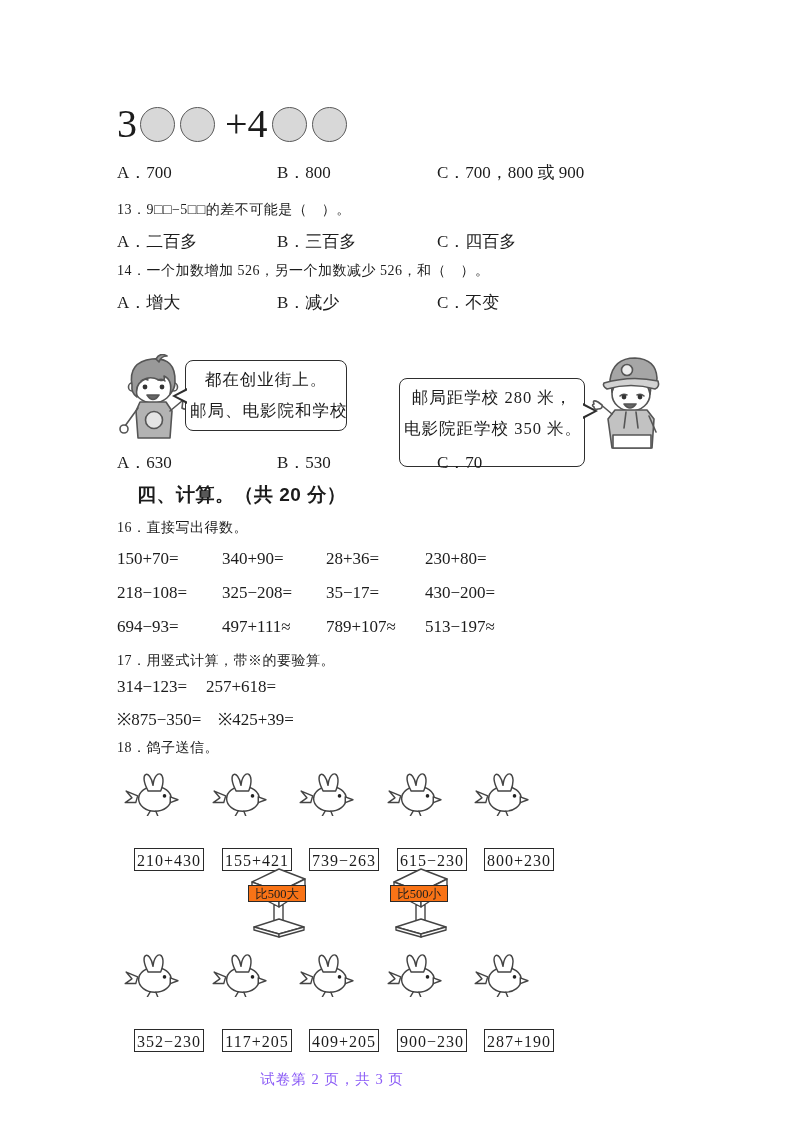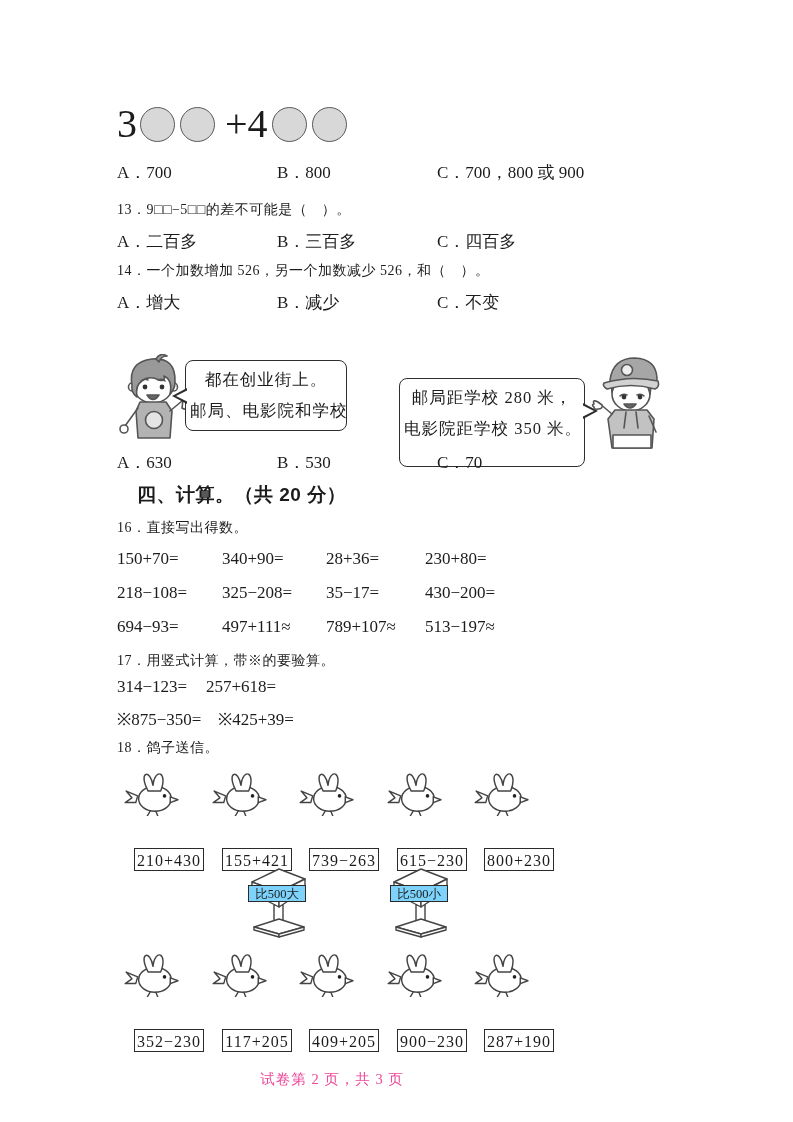--- a/index.html
+++ b/index.html
@@ -44,24 +44,24 @@
   .bgroup svg.bird{display:block;width:62px;height:46px;margin-left:-12px;}
   .card{
     border:1.5px solid #2a2a2a;background:#fff;height:23px;line-height:23px;
     text-align:center;font-size:16px;letter-spacing:1px;box-sizing:border-box;white-space:nowrap;margin-top:32px;
   }
   
   .stand{position:absolute;width:64px;height:76px;}
   .stand svg{display:block;width:64px;height:76px;}
   .plaque{
     position:absolute;left:2px;top:22px;width:58px;height:17px;
-    border:1.4px solid #2a2a2a;background:#7dd3fc;font-size:12.5px;line-height:16px;
+    border:1.4px solid #2a2a2a;background:#f97316;font-size:12.5px;line-height:16px;
     text-align:center;box-sizing:border-box;white-space:nowrap;
   }
-  .footer{left:0;top:1070px;width:664px;text-align:center;font-size:14.5px;color:#ec4899;letter-spacing:1px;}
+  .footer{left:0;top:1070px;width:664px;text-align:center;font-size:14.5px;color:#8b5cf6;letter-spacing:1px;}
 </style>
 </head>
 <body>
 
 <div class="page">
 
   <svg width="0" height="0" style="position:absolute" aria-hidden="true">
     <defs>
       <symbol id="bird" viewBox="0 0 62 48">
         <g stroke="#444" stroke-width="1.5" fill="#fff" stroke-linejoin="round" stroke-linecap="round">

